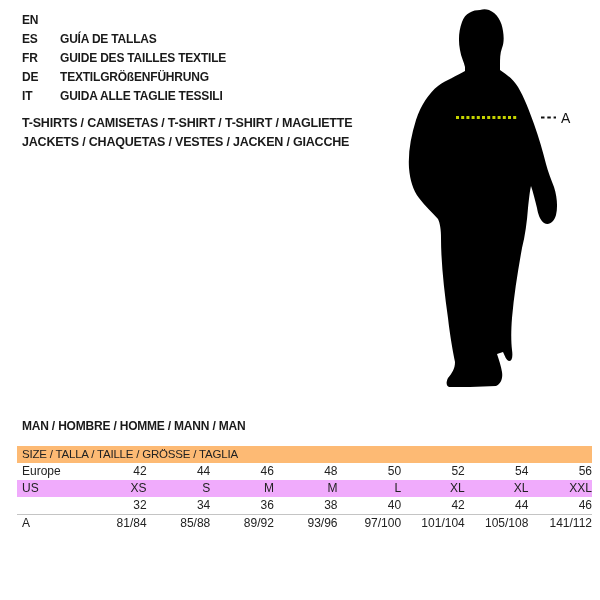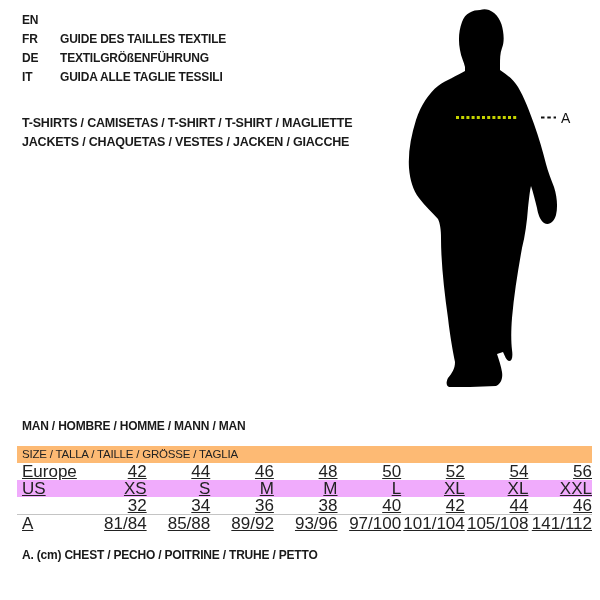--- a/index.html
+++ b/index.html
@@ -16,38 +16,42 @@
   .categories{position:absolute;left:22px;top:114px;}
   .category-line{height:19px;line-height:19px;font-weight:bold;font-size:12.5px;letter-spacing:-0.2px;white-space:nowrap;}
   
   .figure{position:absolute;left:400px;top:0;width:200px;height:400px;}
   .measure-label{font-family:"Liberation Sans",sans-serif;font-size:14px;fill:#111;}
   
   .section-title{position:absolute;left:22px;top:419px;font-weight:bold;font-size:12px;letter-spacing:-0.2px;}
   
   .size-table{position:absolute;left:17px;top:446px;width:575px;}
   .size-bar{height:17px;line-height:17px;background:#fdba74;font-size:11.5px;padding-left:5px;color:#222;letter-spacing:-0.2px;}
-  .t-row{display:grid;grid-template-columns:66px repeat(8,1fr);height:17px;line-height:17px;font-size:17px;color:#222;text-decoration:underline;}
+  .t-row{display:grid;grid-template-columns:66px repeat(8,1fr);height:17px;line-height:17px;font-size:12px;color:#222;}
   .t-row.shaded{background:#f0abfc;}
   .t-row.bordered{border-top:1px solid #c4c4c4;}
   .t-label{padding-left:5px;text-align:left;}
   .t-cell{text-align:right;}
   
   .footnote{position:absolute;left:22px;top:548px;font-weight:bold;font-size:12px;letter-spacing:-0.2px;}
 </style>
 </head>
 <body>
 
 <div class="page">
 
   <div class="lang-list" id="langList">
   <div class="lang-row">
     <span class="lang-code">EN</span>
   </div>
 
+  <div class="lang-row">
+    <span class="lang-code">ES</span>
+    <span class="lang-label">GUÍA DE TALLAS</span>
+  </div>
 
   <div class="lang-row">
     <span class="lang-code">FR</span>
     <span class="lang-label">GUIDE DES TAILLES TEXTILE</span>
   </div>
 
   <div class="lang-row">
     <span class="lang-code">DE</span>
     <span class="lang-label">TEXTILGRÖßENFÜHRUNG</span>
   </div>
@@ -154,15 +158,14 @@
           <span class="t-cell">89/92</span>
           <span class="t-cell">93/96</span>
           <span class="t-cell">97/100</span>
           <span class="t-cell">101/104</span>
           <span class="t-cell">105/108</span>
           <span class="t-cell">141/112</span>
         </div>
       </div>
   </div>
 
-  <div class="footnote">A. (cm) CHEST / PECHO / POITRINE / TRUHE / PETTO</div>
 
 </div>
 
 </body></html>

